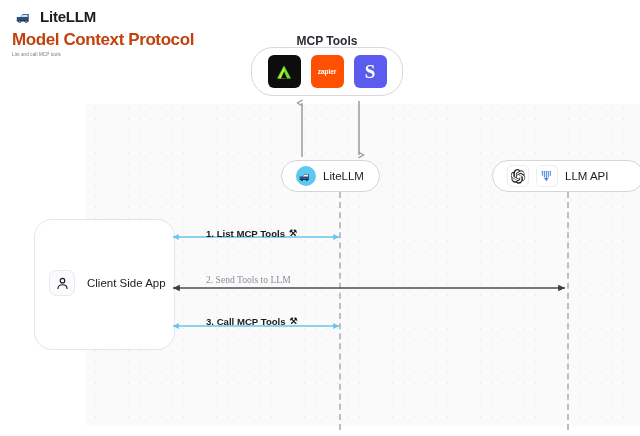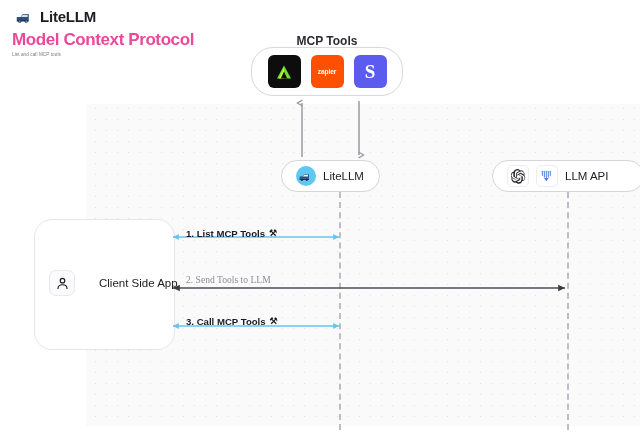--- a/index.html
+++ b/index.html
@@ -41,21 +41,21 @@
     font-size: 15px;
     font-weight: 700;
     color: #1c1c22;
     letter-spacing: -0.2px;
   }
   .page-title {
     position: absolute;
     left: 12px; top: 30px;
     font-size: 17px;
     font-weight: 700;
-    color: #ec4899;
+    color: #c2410c;
     letter-spacing: -0.4px;
   }
   .page-subtitle {
     position: absolute;
     left: 12px; top: 52px;
     font-size: 4.6px;
     color: #7b7b86;
     letter-spacing: 0.1px;
   }
 
@@ -200,21 +200,21 @@
     border: 1.3px solid #e6e6ea;
     border-radius: 18px;
     background: #ffffff;
     box-sizing: border-box;
   }
   .client-inner {
     position: absolute;
     left: 14px; top: 50px;
     display: flex;
     align-items: center;
-    gap: 24px;
+    gap: 12px;
   }
   .client-icon {
     width: 26px; height: 26px;
     border-radius: 7px;
     border: 1px solid #e8e8ee;
     background: #fbfbfd;
     display: flex;
     align-items: center;
     justify-content: center;
     box-sizing: border-box;
@@ -231,20 +231,21 @@
     overflow: visible;
   }
   .msg-label {
     position: absolute;
     font-size: 9.6px;
     font-weight: 600;
     white-space: nowrap;
     display: flex;
     align-items: center;
     gap: 4px;
+    margin-left: 20px;
   }
   .msg-label.dark { color: #1a1a20; }
   .msg-label.muted { color: #8c8c97; font-weight: 500; }
   .tools-glyph {
     font-size: 9px;
     line-height: 1;
   }
 
   .vert-arrow {
     position: absolute;

